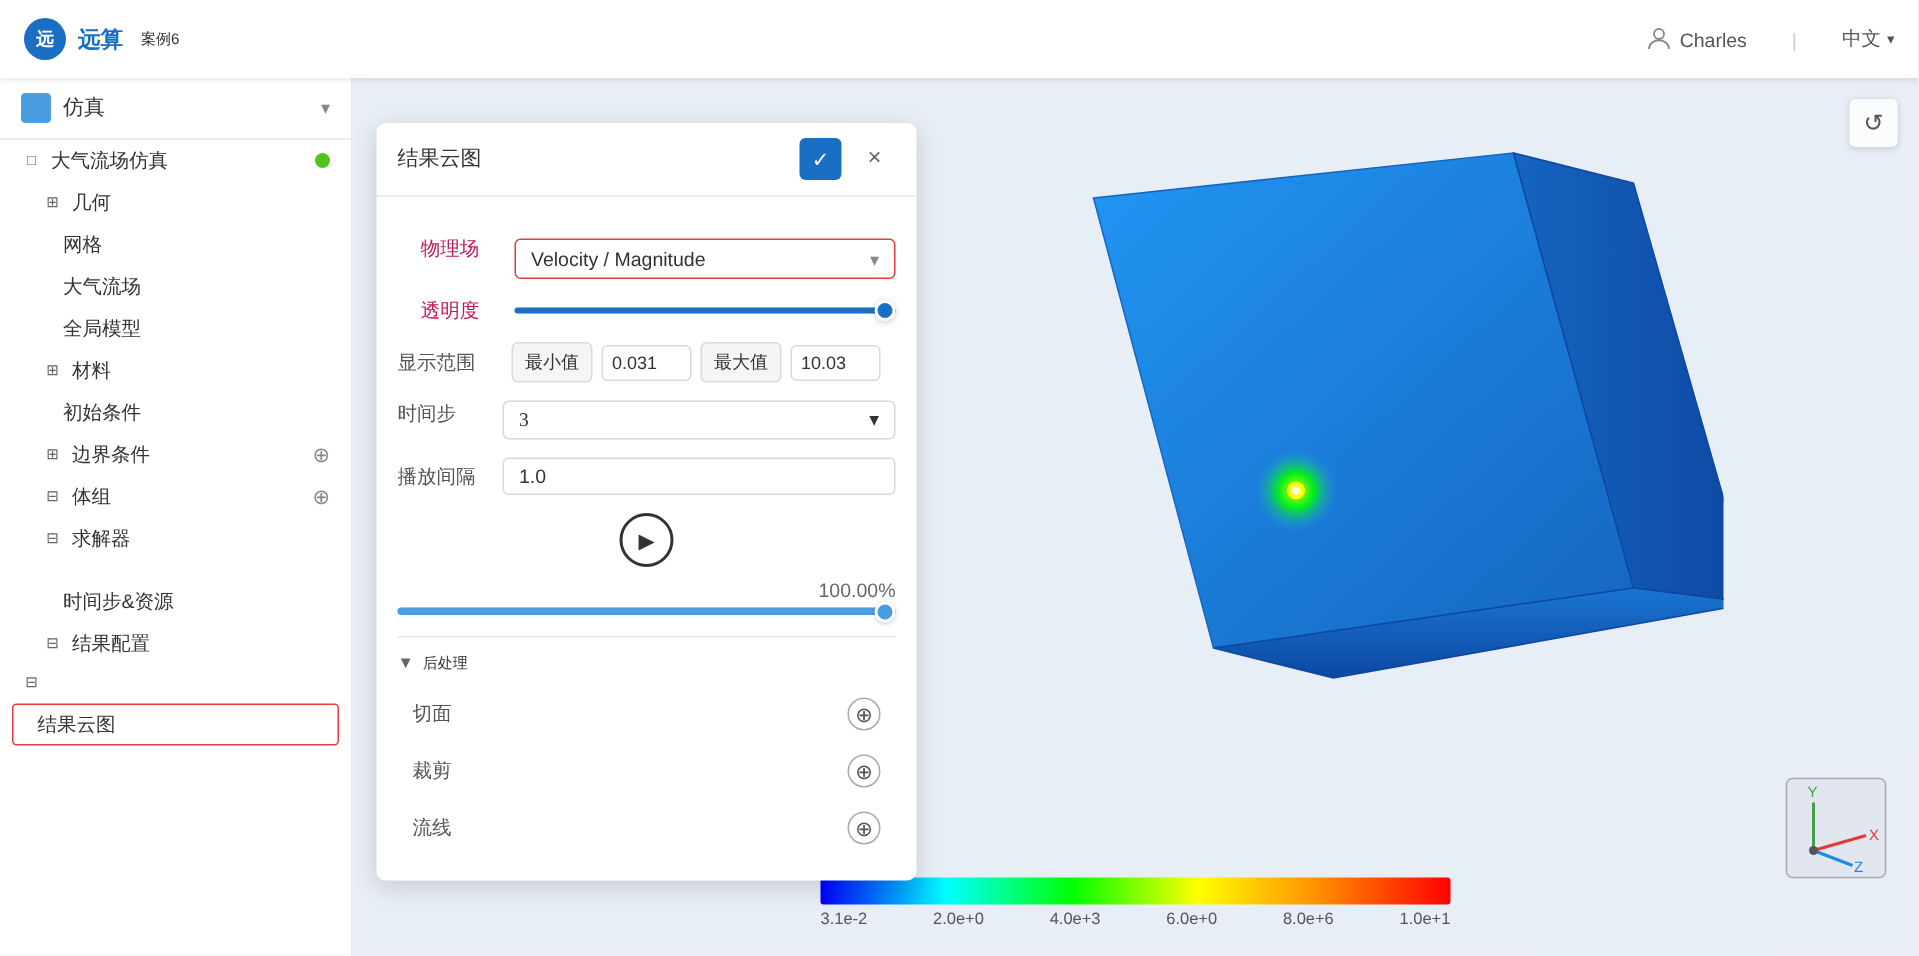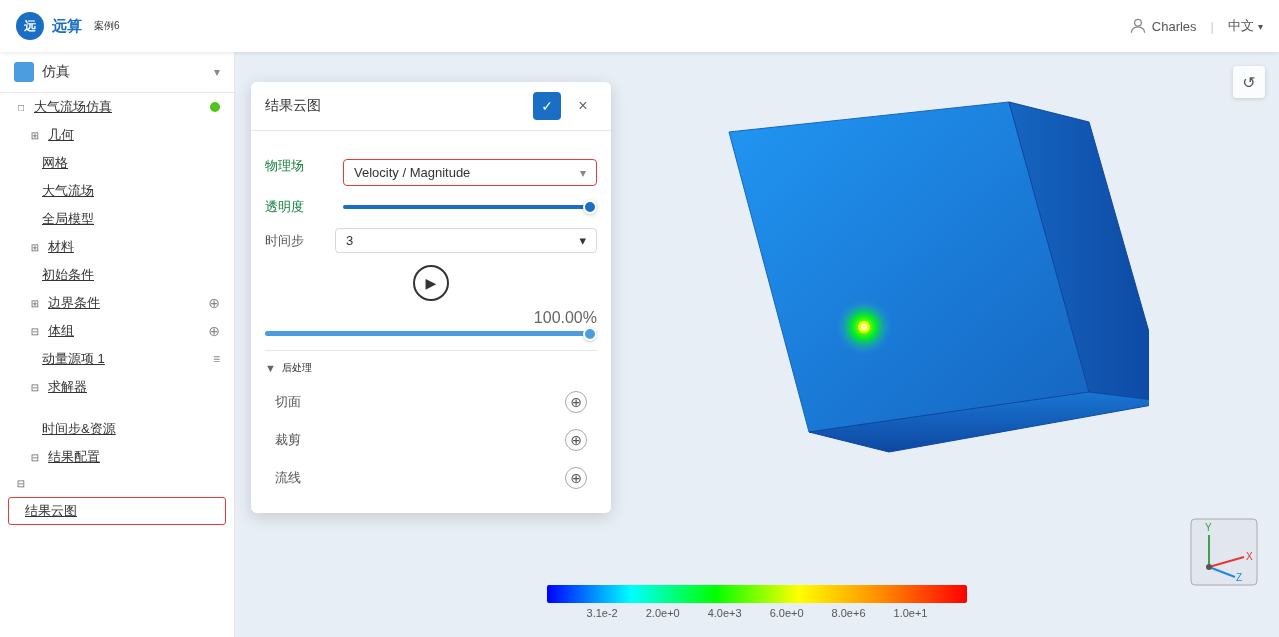--- a/index.html
+++ b/index.html
@@ -38,21 +38,21 @@
     }
     .header-case {
       margin-left: 12px;
       color: #333;
       font-size: 10px;
     }
     .header-right {
       margin-left: auto;
       display: flex;
       align-items: center;
-      gap: 8px;
+      gap: 24px;
       color: #555;
       text-align: center;
     }
     .header-user {
       display: flex;
       align-items: center;
       gap: 4px;
     }
     .user-avatar-icon {
       width: 20px;
@@ -131,21 +131,21 @@
     .tree-expand {
       width: 14px;
       height: 14px;
       display: inline-flex;
       align-items: center;
       justify-content: center;
       color: #666;
       font-size: 10px;
       flex-shrink: 0;
     }
-    .tree-label { flex: 1; text-decoration: underline; }
+    .tree-label { flex: 1; }
     .tree-status-dot {
       width: 10px;
       height: 10px;
       border-radius: 50%;
       background: #52c41a;
       flex-shrink: 0;
     }
     .tree-add-icon {
       color: #888;
       font-size: 14px;
@@ -227,23 +227,24 @@
       padding: 14px;
     }
     .form-row {
       display: flex;
       align-items: center;
       margin-bottom: 12px;
       gap: 8px;
     }
     .form-label {
       width: 70px;
-      color: #15803d;
+      color: #be185d;
       font-size: 13px;
       flex-shrink: 0;
+      text-align: center;
     }
     .form-field {
       flex: 1;
       border: 1px solid #d9d9d9;
       border-radius: 4px;
       padding: 5px 10px;
       font-size: 13px;
       color: #333;
       display: flex;
       align-items: center;
@@ -314,22 +315,22 @@
       border-radius: 4px;
       padding: 4px 6px;
       font-size: 12px;
       background: #fff;
       color: #333;
     }
 
     
     .timestep-row {
       display: flex;
-      align-items: center;
       margin-bottom: 12px;
+      font-family: Liberation Serif, serif;
     }
     .timestep-label { color: #555; font-size: 13px; width: 70px; }
     .timestep-value {
       flex: 1;
       display: flex;
       align-items: center;
       justify-content: space-between;
       padding: 4px 10px;
       border: 1px solid #d9d9d9;
       border-radius: 4px;
@@ -372,21 +373,21 @@
       font-size: 14px;
       color: #333;
     }
 
     
     .progress-row {
       margin-bottom: 14px;
     }
     .progress-pct {
       text-align: right;
-      font-size: 16px;
+      font-size: 13px;
       color: #666;
       margin-bottom: 4px;
     }
     .progress-track {
       width: 100%;
       height: 5px;
       background: #e8e8e8;
       border-radius: 3px;
       position: relative;
     }
@@ -453,21 +454,21 @@
       width: 420px;
     }
     .colorbar-gradient {
       width: 100%;
       height: 18px;
       border-radius: 2px;
       background: linear-gradient(to right, #0000ff, #00ffff, #00ff00, #ffff00, #ff8800, #ff0000);
     }
     .colorbar-labels {
       display: flex;
-      justify-content: center;
+      justify-content: space-between;
       margin-top: 4px;
       gap: 28px;
     }
     .colorbar-label {
       font-size: 11px;
       color: #555;
     }
 
     
     .axis-indicator {
@@ -586,24 +587,20 @@
       <span class="tree-label">边界条件</span>
       <span class="tree-add-icon">⊕</span>
     </div>
 
     <div class="tree-item indent-1">
       <span class="tree-expand">⊟</span>
       <span class="tree-label">体组</span>
       <span class="tree-add-icon">⊕</span>
     </div>
 
-    <div class="tree-item indent-2">
-      <span class="tree-label">动量源项 1</span>
-      <span class="tree-menu-icon">≡</span>
-    </div>
 
     <div class="tree-item indent-1">
       <span class="tree-expand">⊟</span>
       <span class="tree-label">求解器</span>
     </div>
 
     <div class="tree-item indent-1">
       <span class="tree-label" style="padding-left:14px;margin-top:14px;">时间步&amp;资源</span>
     </div>
 
@@ -717,29 +714,46 @@
           <div class="form-row">
             <span class="form-label">透明度</span>
             <div class="slider-container">
               <div class="slider-track">
                 <div class="slider-fill"></div>
                 <div class="slider-thumb"></div>
               </div>
             </div>
           </div>
 
+          <div class="range-row">
+            <span class="range-label">显示范围</span>
+            <div class="range-tag">
+              <span>最小值</span>
+            </div>
+            <input class="range-input" type="text" value="0.031" style="">
+            <div class="range-tag">
+              <span>最大值</span>
+            </div>
+            <input class="range-input" type="text" value="10.03" style="">
+          </div>
 
           <div class="timestep-row">
             <span class="timestep-label">时间步</span>
             <div class="timestep-value">
               <span>3</span>
               <span>▾</span>
             </div>
           </div>
 
+          <div class="interval-row">
+            <span class="interval-label">播放间隔</span>
+            <div class="interval-value">
+              <span>1.0</span>
+            </div>
+          </div>
 
           <div class="play-row">
             <div class="play-btn">
               <span>▶</span>
             </div>
           </div>
 
           <div class="progress-row">
             <div class="progress-pct">100.00%</div>
             <div class="progress-track">

